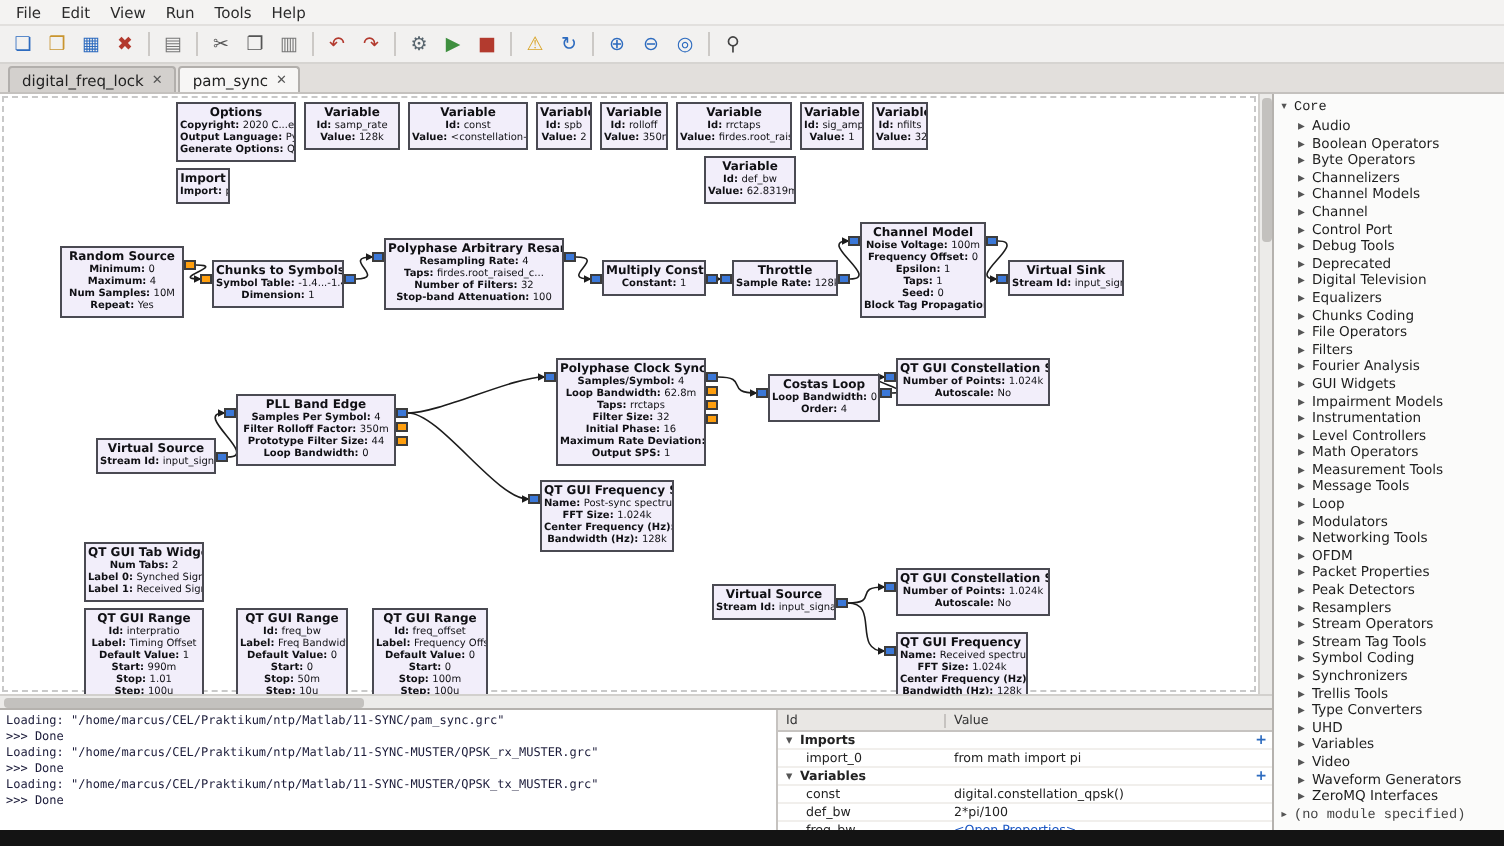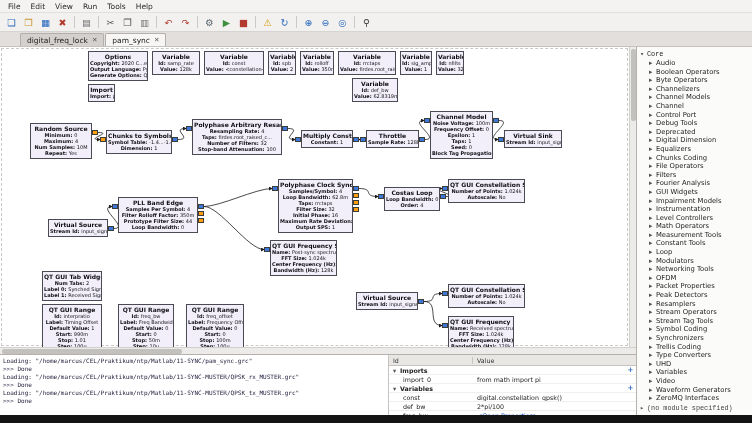--- a/index.html
+++ b/index.html
@@ -14,21 +14,21 @@
 
   
   .toolbar { height:19px; display:flex; align-items:center; background:#f2f1f0;
              border-bottom:1px solid #d6d4d1; padding-left:3px; }
   .tool-icon { width:15px; height:15px; display:flex; align-items:center; justify-content:center;
                font-size:9.5px; border-radius:2px; margin:0 1px; cursor:default; }
   .tool-sep { width:1px; height:12px; background:#ccc9c6; margin:0 3px; }
 
   
   .tabbar { height:15px; background:#e2dfdc; display:flex; align-items:flex-end;
-            padding-left:20px; border-bottom:1px solid #c4c1be; }
+            padding-left:4px; border-bottom:1px solid #c4c1be; }
   .tab { display:flex; align-items:center; gap:4px; font-size:7.5px; color:#222;
          padding:0 6px; height:13px; background:#d3d0cd; border:1px solid #b2afac;
          border-bottom:none; border-radius:2px 2px 0 0; margin-right:1px; }
   .tab.active { background:#f7f6f5; }
   .tab-close { font-size:6.5px; color:#555; }
 
   
   .main { display:flex; height:368px; }
   .leftcol { width:636px; display:flex; flex-direction:column; }
   .canvas { position:relative; width:636px; height:300px; background:#ffffff; overflow:hidden; }
@@ -420,45 +420,45 @@
       <div class="tree-items">
           <div class="tree-item"><span class="caret">▸</span><span class="tree-label">Audio</span></div>
           <div class="tree-item"><span class="caret">▸</span><span class="tree-label">Boolean Operators</span></div>
           <div class="tree-item"><span class="caret">▸</span><span class="tree-label">Byte Operators</span></div>
           <div class="tree-item"><span class="caret">▸</span><span class="tree-label">Channelizers</span></div>
           <div class="tree-item"><span class="caret">▸</span><span class="tree-label">Channel Models</span></div>
           <div class="tree-item"><span class="caret">▸</span><span class="tree-label">Channel</span></div>
           <div class="tree-item"><span class="caret">▸</span><span class="tree-label">Control Port</span></div>
           <div class="tree-item"><span class="caret">▸</span><span class="tree-label">Debug Tools</span></div>
           <div class="tree-item"><span class="caret">▸</span><span class="tree-label">Deprecated</span></div>
-          <div class="tree-item"><span class="caret">▸</span><span class="tree-label">Digital Dimension</span></div>
+          <div class="tree-item"><span class="caret">▸</span><span class="tree-label">Digital Television</span></div>
           <div class="tree-item"><span class="caret">▸</span><span class="tree-label">Equalizers</span></div>
           <div class="tree-item"><span class="caret">▸</span><span class="tree-label">Chunks Coding</span></div>
           <div class="tree-item"><span class="caret">▸</span><span class="tree-label">File Operators</span></div>
           <div class="tree-item"><span class="caret">▸</span><span class="tree-label">Filters</span></div>
           <div class="tree-item"><span class="caret">▸</span><span class="tree-label">Fourier Analysis</span></div>
           <div class="tree-item"><span class="caret">▸</span><span class="tree-label">GUI Widgets</span></div>
           <div class="tree-item"><span class="caret">▸</span><span class="tree-label">Impairment Models</span></div>
           <div class="tree-item"><span class="caret">▸</span><span class="tree-label">Instrumentation</span></div>
           <div class="tree-item"><span class="caret">▸</span><span class="tree-label">Level Controllers</span></div>
           <div class="tree-item"><span class="caret">▸</span><span class="tree-label">Math Operators</span></div>
           <div class="tree-item"><span class="caret">▸</span><span class="tree-label">Measurement Tools</span></div>
-          <div class="tree-item"><span class="caret">▸</span><span class="tree-label">Constant Tools</span></div>
+          <div class="tree-item"><span class="caret">▸</span><span class="tree-label">Message Tools</span></div>
           <div class="tree-item"><span class="caret">▸</span><span class="tree-label">Loop</span></div>
           <div class="tree-item"><span class="caret">▸</span><span class="tree-label">Modulators</span></div>
           <div class="tree-item"><span class="caret">▸</span><span class="tree-label">Networking Tools</span></div>
           <div class="tree-item"><span class="caret">▸</span><span class="tree-label">OFDM</span></div>
           <div class="tree-item"><span class="caret">▸</span><span class="tree-label">Packet Properties</span></div>
           <div class="tree-item"><span class="caret">▸</span><span class="tree-label">Peak Detectors</span></div>
           <div class="tree-item"><span class="caret">▸</span><span class="tree-label">Resamplers</span></div>
           <div class="tree-item"><span class="caret">▸</span><span class="tree-label">Stream Operators</span></div>
           <div class="tree-item"><span class="caret">▸</span><span class="tree-label">Stream Tag Tools</span></div>
           <div class="tree-item"><span class="caret">▸</span><span class="tree-label">Symbol Coding</span></div>
           <div class="tree-item"><span class="caret">▸</span><span class="tree-label">Synchronizers</span></div>
-          <div class="tree-item"><span class="caret">▸</span><span class="tree-label">Trellis Coding</span></div>
+          <div class="tree-item"><span class="caret">▸</span><span class="tree-label">Trellis Tools</span></div>
           <div class="tree-item"><span class="caret">▸</span><span class="tree-label">Type Converters</span></div>
           <div class="tree-item"><span class="caret">▸</span><span class="tree-label">UHD</span></div>
           <div class="tree-item"><span class="caret">▸</span><span class="tree-label">Variables</span></div>
           <div class="tree-item"><span class="caret">▸</span><span class="tree-label">Video</span></div>
           <div class="tree-item"><span class="caret">▸</span><span class="tree-label">Waveform Generators</span></div>
           <div class="tree-item"><span class="caret">▸</span><span class="tree-label">ZeroMQ Interfaces</span></div>
         </div>
       <div class="tree-footer">
         <span class="caret">▸</span><span>(no module specified)</span>
       </div>

